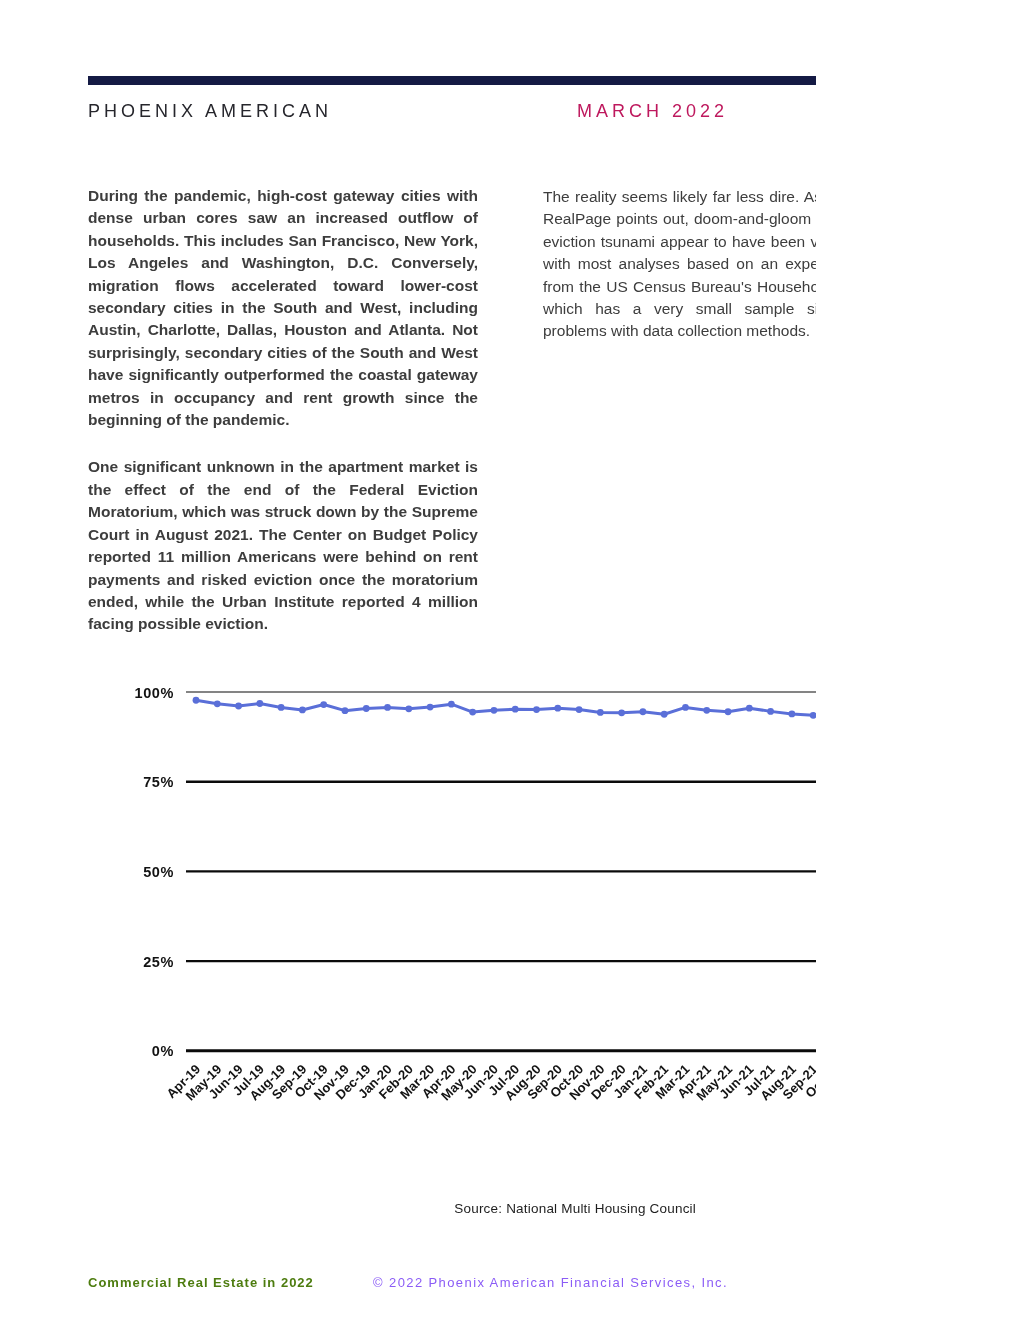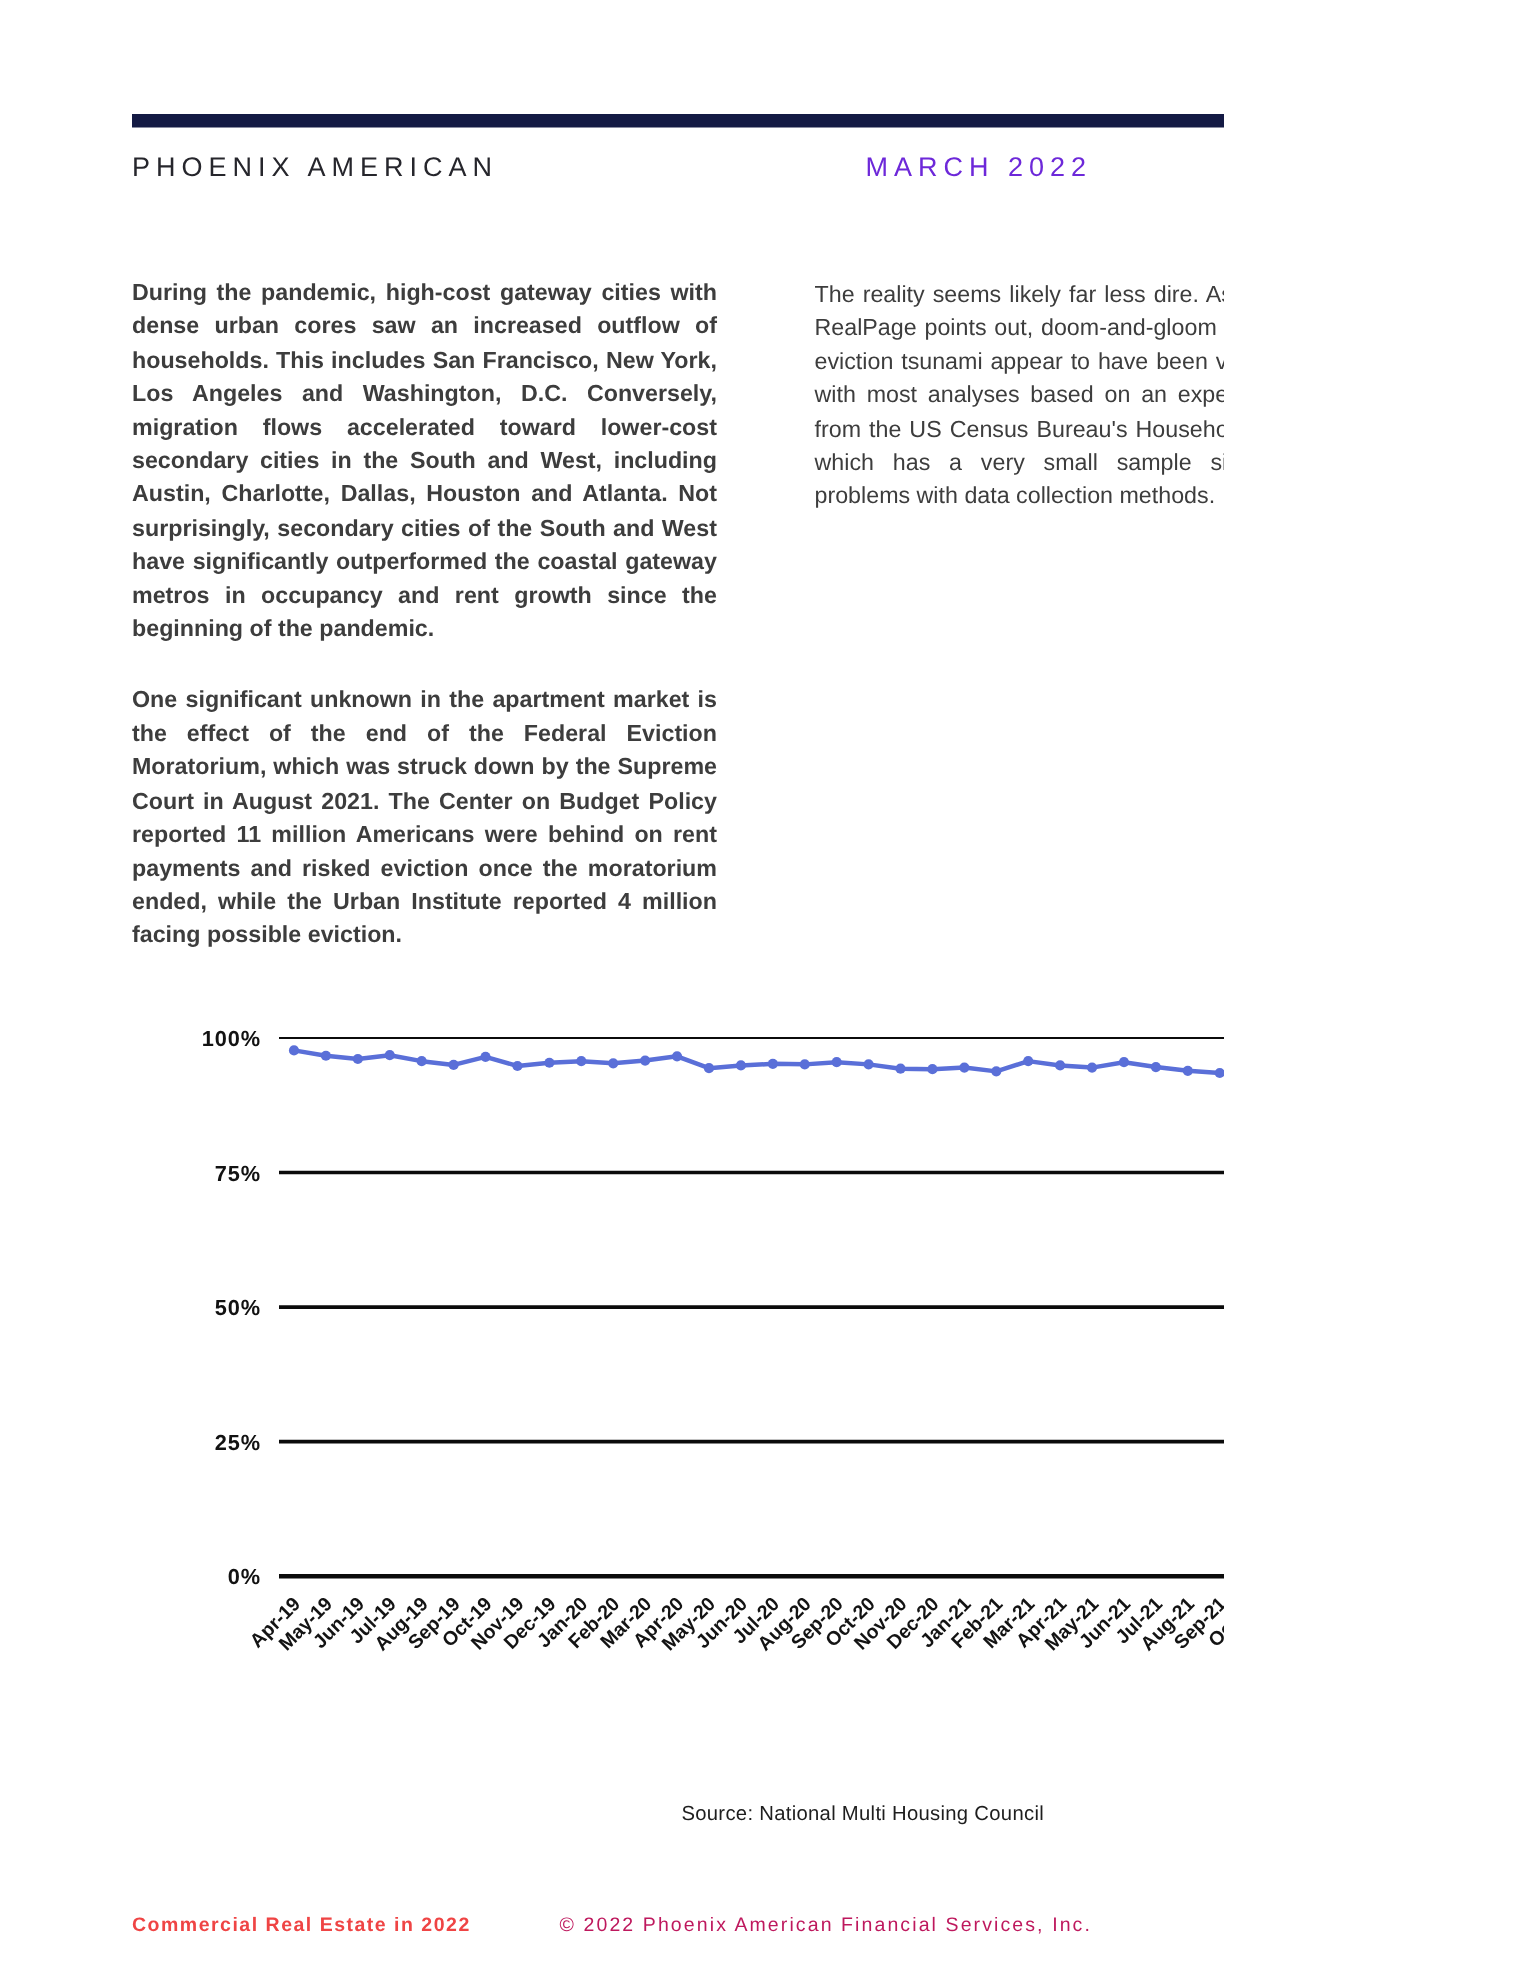--- a/index.html
+++ b/index.html
@@ -7,21 +7,21 @@
     position:relative;width:816px;height:1320px;background:#ffffff;
     font-family:"Liberation Sans",sans-serif;overflow:hidden;
   }
   .topbar{position:absolute;left:88px;top:76px;width:844px;height:9px;background:#141a44;}
   .brand{
     position:absolute;left:88px;top:101px;font-size:18px;letter-spacing:4px;
     color:#26262c;font-weight:500;
   }
   .issue{
     position:absolute;right:88px;top:101px;font-size:18px;letter-spacing:4px;
-    color:#6d28d9;font-weight:400;
+    color:#be185d;font-weight:400;
   }
   .col{position:absolute;top:185px;width:390px;}
   .col.left{left:88px;font-weight:bold;}
   .col.right{left:543px;width:389px;top:186px;}
   .col p{
     margin:0 0 25px 0;font-size:15.5px;line-height:22.4px;color:#3d3d3d;
     text-align:justify;
   }
   .pq{
     font-size:21px;line-height:34.5px;font-weight:bold;font-style:italic;
@@ -33,25 +33,25 @@
   }
   #chart-svg{position:absolute;left:0;top:680px;}
   .ylab{font-family:"Liberation Sans",sans-serif;font-size:14.5px;font-weight:700;letter-spacing:0.6px;fill:#121212;}
   .xlab{font-family:"Liberation Sans",sans-serif;font-size:13px;font-weight:700;fill:#131313;}
   .chart-source{
     position:absolute;right:120px;top:1201px;font-size:13.5px;color:#1e1e1e;
     letter-spacing:0.2px;
   }
   .footer-left{
     position:absolute;left:88px;top:1275px;font-size:13px;font-weight:bold;
-    letter-spacing:1px;color:#ef4444;
+    letter-spacing:1px;color:#4d7c0f;
   }
   .footer-right{
     position:absolute;right:88px;top:1275px;font-size:13px;letter-spacing:1.4px;
-    color:#be185d;
+    color:#8b5cf6;
   }
 </style>
 </head>
 <body>
 
 <div class="page">
 
   <div class="topbar"></div>
 
   <div class="brand">PHOENIX AMERICAN</div>

